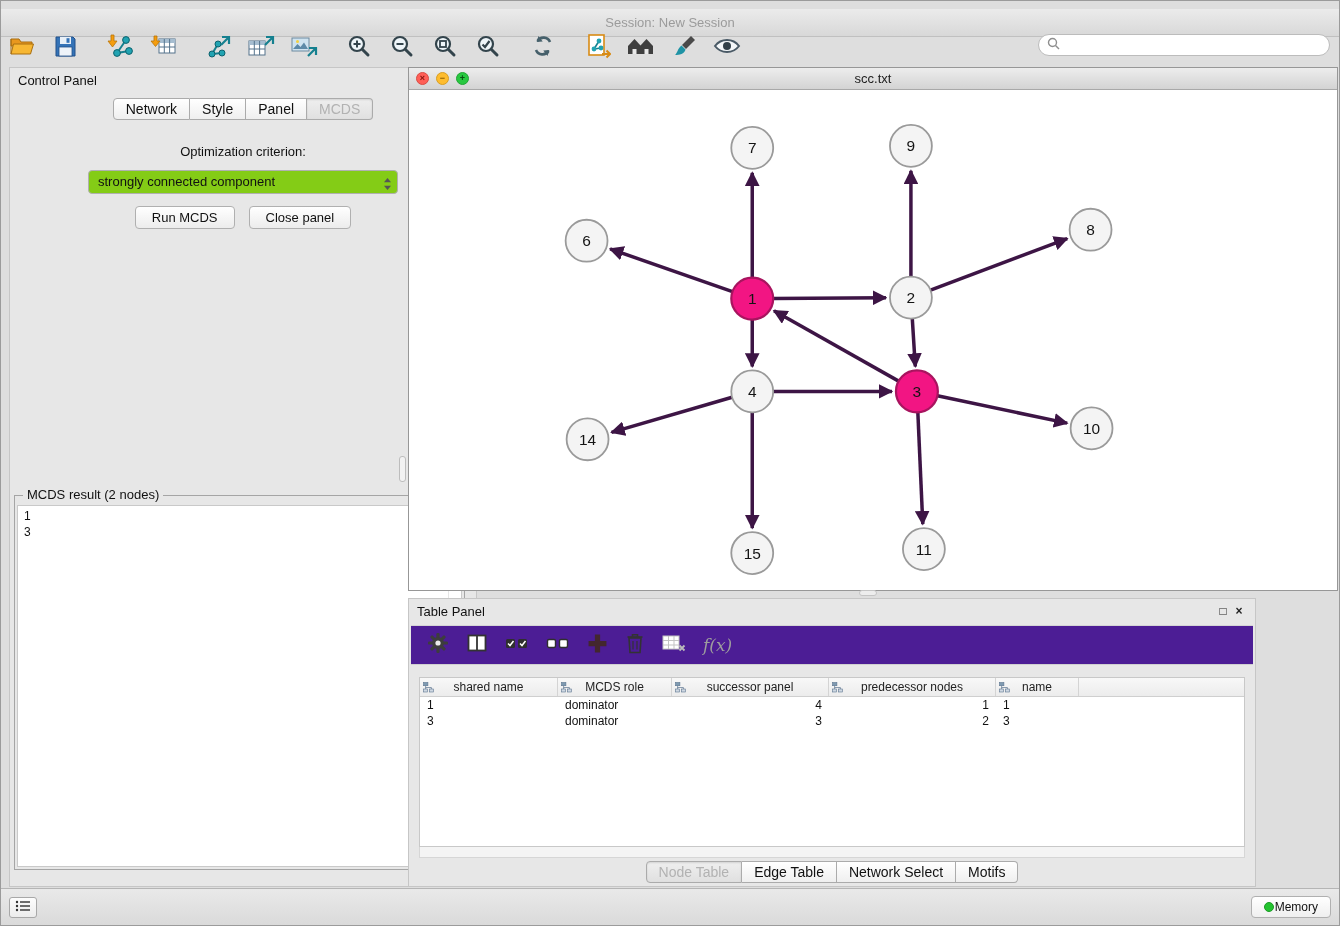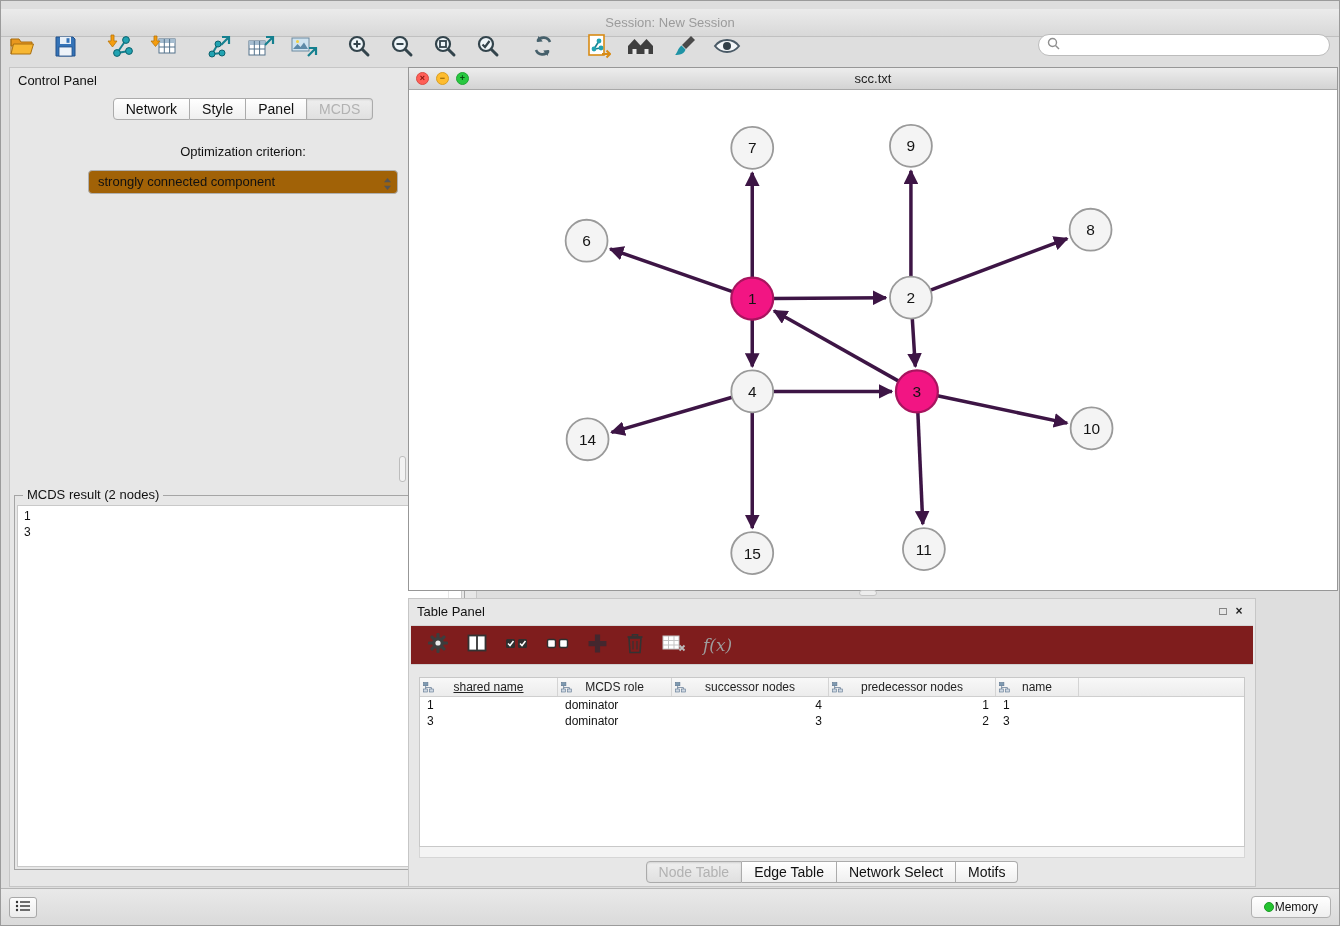--- a/index.html
+++ b/index.html
@@ -29,21 +29,21 @@
     border:1px solid #ababab; border-left:none; color:#111; white-space:nowrap;text-align:right; }
   .seg-tab:first-child { border-left:1px solid #ababab; border-radius:4px 0 0 4px; }
   .seg-tab:last-child { border-radius:0 4px 4px 0; }
   .seg-tab.active { background:linear-gradient(#efefef,#e0e0e0); color:#b2b2b2; box-shadow:inset 0 1px 2px rgba(0,0,0,.12); }
 
   
   .control-panel { position:absolute; left:8px; top:66px; width:468px; height:820px;
     background:#e7e7e7; border:1px solid #c6c6c6; }
   .cp-tabs-wrap { margin-top:6px; }
   .opt-label { text-align:center; margin-top:24px; font-size:13px; color:#111; }
-  .combo { position:relative; width:310px; height:24px; margin:11px auto 0; background:#a16207;
+  .combo { position:relative; width:310px; height:24px; margin:11px auto 0; background:#84cc16;
     border:1px solid #b0b0b0; border-radius:4px; font-size:13px; line-height:22px; padding:0 22px 0 9px;
     color:#111; white-space:nowrap; overflow:hidden; }
   .combo .stepper { position:absolute; right:5px; top:5px; }
   .btn-row { display:flex; justify-content:center; gap:14px; margin-top:12px; }
   .aqua-btn { font-size:13px; padding:3px 16px; background:linear-gradient(#ffffff,#ececec);
     border:1px solid #b0b0b0; border-radius:4px; color:#111; }
   .result-group { position:absolute; left:4px; right:11px; top:427px; bottom:16px;
     border:1px solid #a5a5a5; background:#e7e7e7; }
   .result-legend { position:absolute; top:-9px; left:8px; background:#e7e7e7; padding:0 4px; font-size:13px; color:#111; }
   .result-inner { position:absolute; left:2px; right:2px; top:9px; bottom:2px; background:#fff;
@@ -67,21 +67,21 @@
   
   .v-splitter { position:absolute; left:398px; top:455px; width:7px; height:26px;
     background:#f2f2f2; border:1px solid #bdbdbd; border-radius:3px; }
   .h-splitter { position:absolute; left:858px; top:589px; width:18px; height:6px;
     background:#ededed; border:1px solid #c4c4c4; border-radius:3px; }
 
   
   .table-panel { position:absolute; left:407px; top:597px; width:848px; height:289px;
     background:#e7e7e7; border:1px solid #c6c6c6; }
   .tp-toolbar { position:absolute; left:2px; right:2px; top:26px; height:40px; display:flex; align-items:center;
-    gap:17px; padding-left:16px; background:#7f1d1d; border-top:1px solid #d5d5d5; border-bottom:1px solid #d0d0d0; }
+    gap:17px; padding-left:16px; background:#4c1d95; border-top:1px solid #d5d5d5; border-bottom:1px solid #d0d0d0; }
   .tp-btn { display:flex; align-items:center; justify-content:center; }
   .fx { font-family:"DejaVu Serif",serif; font-style:italic; font-size:17px; color:#9e9e9e; }
   .tbl { position:absolute; left:10px; right:10px; top:78px; height:170px; background:#fff;
     border:1px solid #c8c8c8; overflow:hidden; }
   .tbl-head { display:flex; height:19px; background:linear-gradient(#f8f8f8,#ececec); border-bottom:1px solid #cfcfcf; }
   .th { position:relative; display:flex; align-items:center; justify-content:center; font-size:12px; color:#222;
     border-right:1px solid #d4d4d4; flex:0 0 auto; }
   .th-fill { flex:1 1 auto; border-right:none; }
   .th-icon { position:absolute; left:3px; top:4px; }
   .tr { display:flex; height:16px; }
@@ -272,20 +272,24 @@
           <div class="seg-tab active">MCDS</div>
         </div>
     </div>
     <div class="opt-label">Optimization criterion:</div>
     <div class="combo">
       <span>strongly connected component</span>
       <span class="stepper"><svg width="9" height="14" viewBox="0 0 9 14">
             <path d="M4.5 1 L8 5.3 H1 z" fill="#555"></path>
             <path d="M4.5 13 L1 8.7 H8 z" fill="#555"></path>
           </svg></span>
+    </div>
+    <div class="btn-row">
+      <button class="aqua-btn">Run MCDS</button>
+      <button class="aqua-btn">Close panel</button>
     </div>
     <div class="result-group">
       <div class="result-legend">MCDS result (2 nodes)</div>
       <div class="result-inner">
           <div class="result-line">1</div>
           <div class="result-line">3</div>
         </div>
     </div>
   </div>
 
@@ -436,21 +440,21 @@
               <line x1="12" y1="3" x2="12" y2="16" stroke="#c3c3c3"></line>
               <path d="M17.5 12.5 l5 5 m0 -5 l-5 5" stroke="#bbb" stroke-width="1.8"></path>
             </svg></span>
       </div>
       <div class="tp-btn">
         <span class="fx">f(x)</span>
       </div>
     </div>
     <div class="tbl">
       <div class="tbl-head">
-          <div class="th" style="width: 138px; text-decoration: underline;">
+          <div class="th" style="width: 138px;">
             <span class="th-icon"><svg width="11" height="11" viewBox="0 0 11 11">
                 <rect x="0.5" y="0.5" width="4.4" height="3.2" fill="#7e9ab1" stroke="#5d7590" stroke-width="0.6"></rect>
                 <path d="M2.6 3.7 V7 M2.6 5.5 H8.4 V7" stroke="#5d7590" stroke-width="0.7" fill="none"></path>
                 <rect x="0.5" y="7" width="4" height="3" fill="#cfd8e2" stroke="#5d7590" stroke-width="0.6"></rect>
                 <rect x="6.4" y="7" width="4" height="3" fill="#cfd8e2" stroke="#5d7590" stroke-width="0.6"></rect>
               </svg></span>
             <span class="th-label">shared name</span>
           </div>
           <div class="th" style="width: 114px;">
             <span class="th-icon"><svg width="11" height="11" viewBox="0 0 11 11">
@@ -461,21 +465,21 @@
               </svg></span>
             <span class="th-label">MCDS role</span>
           </div>
           <div class="th" style="width: 157px;">
             <span class="th-icon"><svg width="11" height="11" viewBox="0 0 11 11">
                 <rect x="0.5" y="0.5" width="4.4" height="3.2" fill="#7e9ab1" stroke="#5d7590" stroke-width="0.6"></rect>
                 <path d="M2.6 3.7 V7 M2.6 5.5 H8.4 V7" stroke="#5d7590" stroke-width="0.7" fill="none"></path>
                 <rect x="0.5" y="7" width="4" height="3" fill="#cfd8e2" stroke="#5d7590" stroke-width="0.6"></rect>
                 <rect x="6.4" y="7" width="4" height="3" fill="#cfd8e2" stroke="#5d7590" stroke-width="0.6"></rect>
               </svg></span>
-            <span class="th-label">successor nodes</span>
+            <span class="th-label">successor panel</span>
           </div>
           <div class="th" style="width: 167px;">
             <span class="th-icon"><svg width="11" height="11" viewBox="0 0 11 11">
                 <rect x="0.5" y="0.5" width="4.4" height="3.2" fill="#7e9ab1" stroke="#5d7590" stroke-width="0.6"></rect>
                 <path d="M2.6 3.7 V7 M2.6 5.5 H8.4 V7" stroke="#5d7590" stroke-width="0.7" fill="none"></path>
                 <rect x="0.5" y="7" width="4" height="3" fill="#cfd8e2" stroke="#5d7590" stroke-width="0.6"></rect>
                 <rect x="6.4" y="7" width="4" height="3" fill="#cfd8e2" stroke="#5d7590" stroke-width="0.6"></rect>
               </svg></span>
             <span class="th-label">predecessor nodes</span>
           </div>

